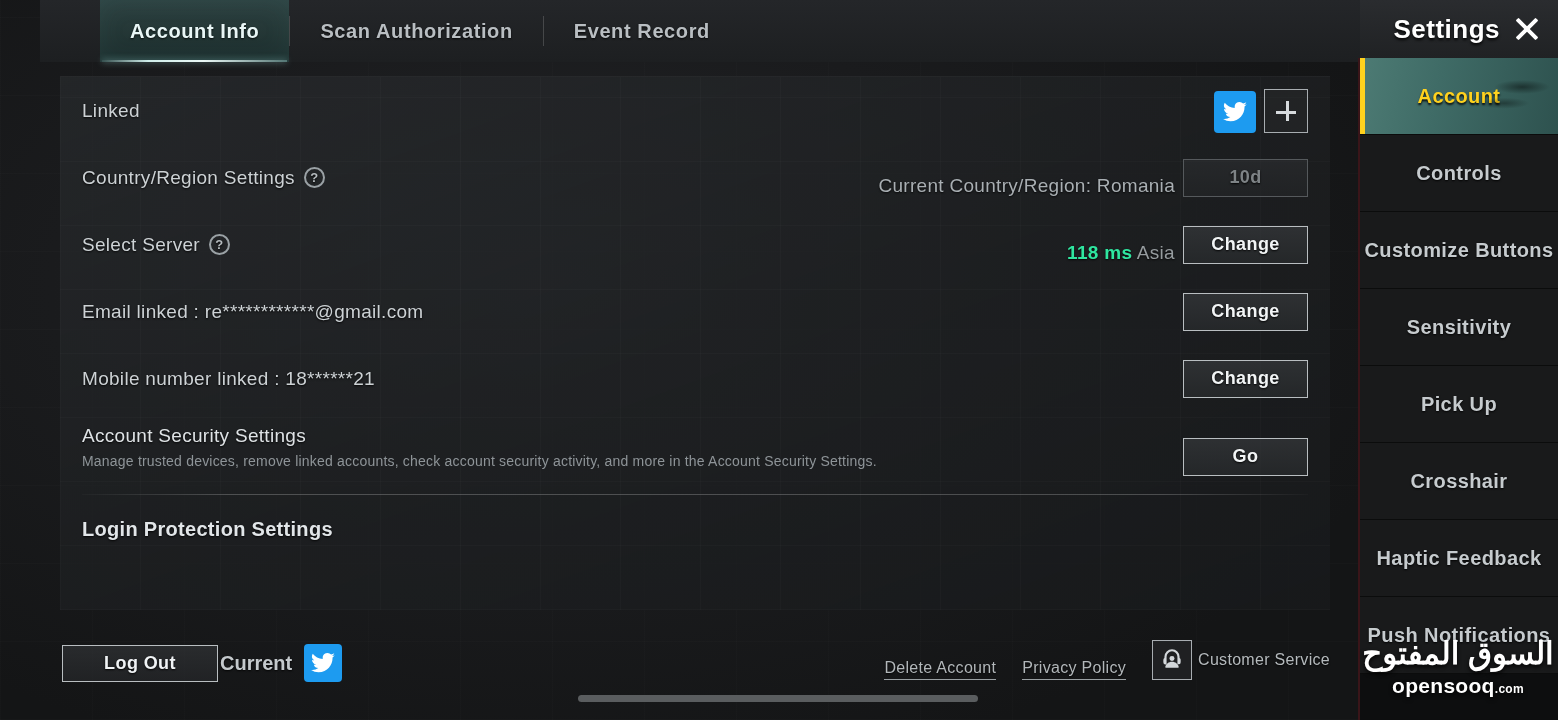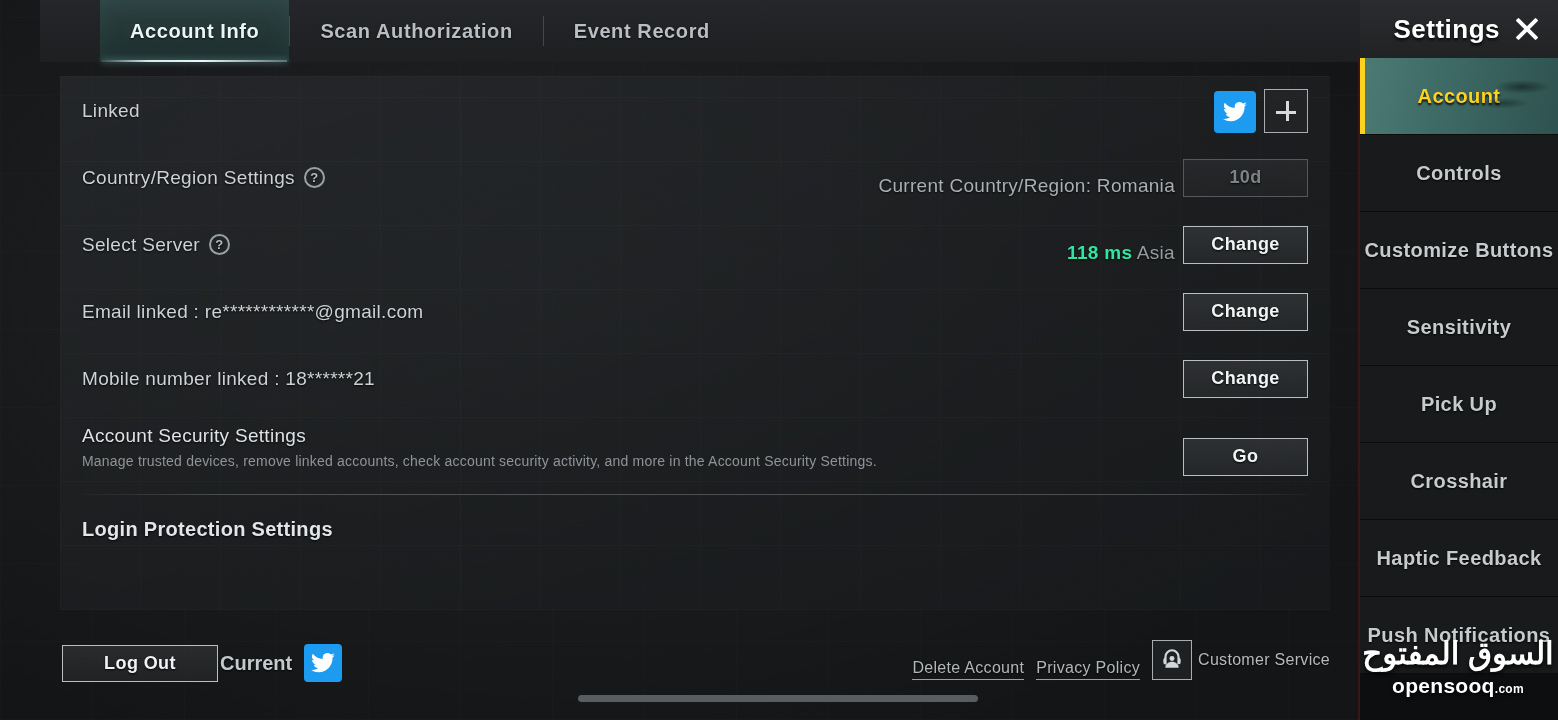--- a/index.html
+++ b/index.html
@@ -208,21 +208,21 @@
   }
   .current-wrap{
     position:absolute; left:220px; top:34px;
     display:flex; align-items:center; gap:12px;
   }
   .current-lbl{ font-size:20px; color:#c4c9cc; font-weight:600; text-shadow:0 1px 2px rgba(0,0,0,.85); }
   .current-wrap .tw-icon{ width:38px; height:38px; }
 
   .links{
     position:absolute; right:30px; top:30px;
-    display:flex; align-items:flex-end; gap:12px;
+    display:flex; align-items:flex-end; gap:26px;
   }
   .link{
     font-size:16px; color:#b2b7ba; letter-spacing:.3px;
     border-bottom:1px solid #9aa0a3; padding-bottom:2px; cursor:pointer;
     text-shadow:0 1px 2px rgba(0,0,0,.85);
   }
   .cs{
     display:flex; flex-direction:row; align-items:center; gap:6px; cursor:pointer;
     border:none;
   }

